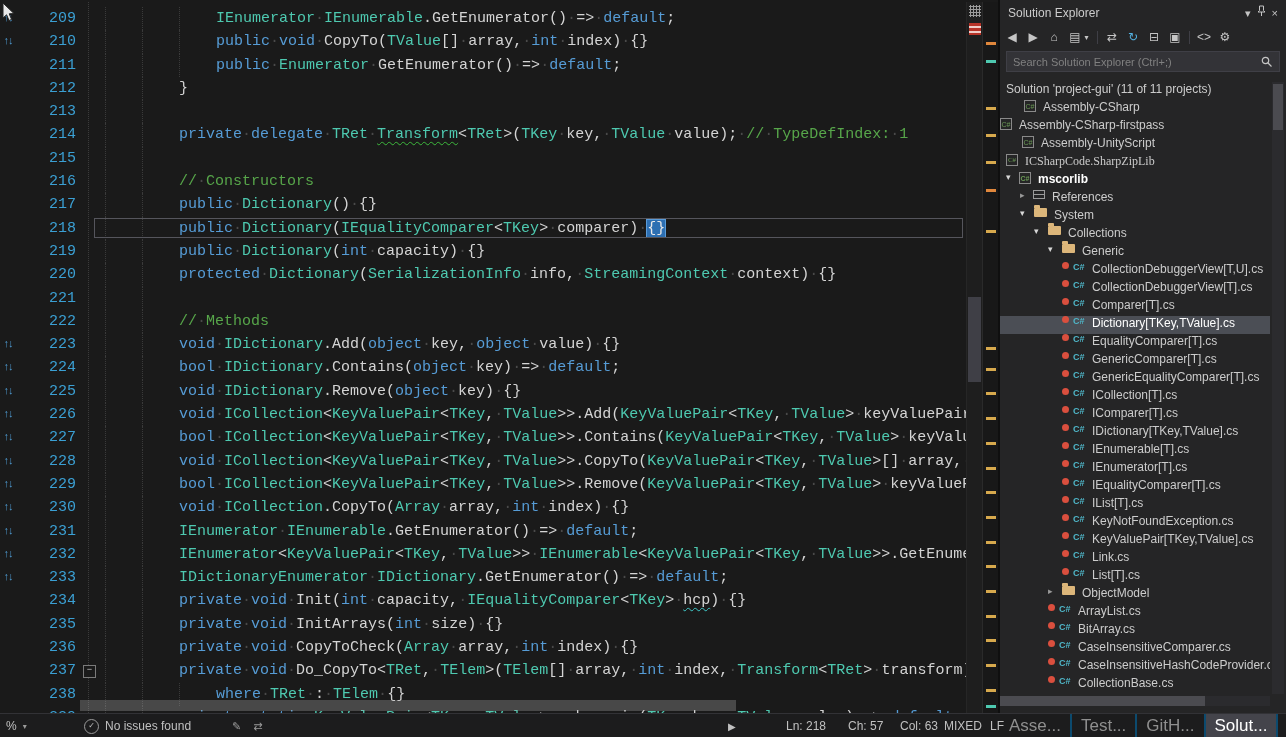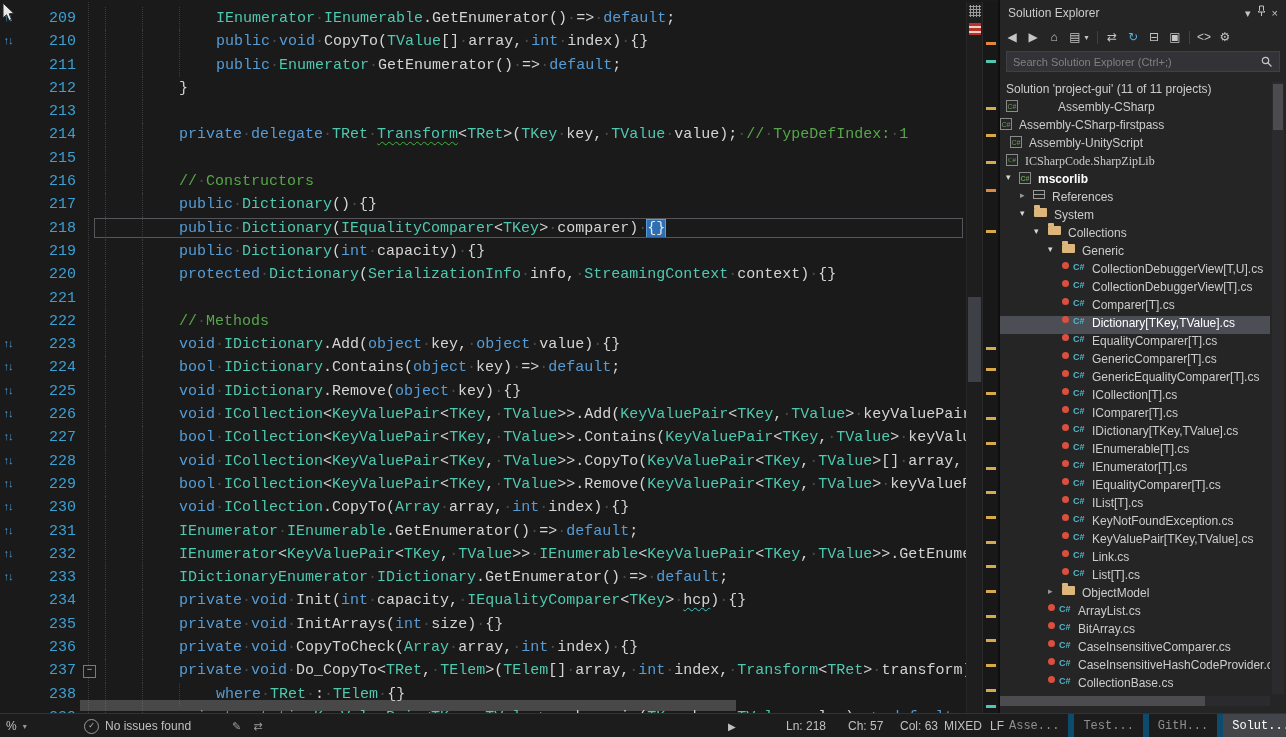--- a/index.html
+++ b/index.html
@@ -73,21 +73,21 @@
   .se-hsb{position:absolute;left:0;right:16px;bottom:7px;height:10px;background:#2b2b2e;}
   .se-hsb .thumb{position:absolute;left:0;top:0;width:76%;height:100%;background:#4b4b50;}
 
   
   #sbar{position:absolute;left:0;top:713px;width:1286px;height:24px;background:#1c1c1d;border-top:1px solid #323236;box-sizing:border-box;font-size:12px;color:#c0c0c0;}
   .sb-abs{position:absolute;top:0;height:24px;display:flex;align-items:center;gap:6px;}
   .sb-check{width:13px;height:13px;border:1px solid #9a9a9a;border-radius:50%;font-size:8px;line-height:12px;text-align:center;color:#c0c0c0;}
   .sb-caret{font-size:8px;color:#9a9a9a;}
   .sb-icon{color:#9a9a9a;font-size:11px;}
   #sb-tabs{position:absolute;left:1000px;right:0;top:0;bottom:0;display:flex;align-items:stretch;}
-  .sbtab{padding:0 9px;display:flex;align-items:center;color:#8f8f8f;border-right:6px solid #0c4a6e;font-size:12px;cursor:default;font-family:Liberation Mono, monospace;}
+  .sbtab{padding:0 9px;display:flex;align-items:center;color:#8f8f8f;border-right:2px solid #0c4a6e;font-size:17px;cursor:default;}
   .sbtab.active{background:#44444b;color:#ffffff;}
 </style>
 </head>
 <body>
 
 <div id="root" data-name="vs-window">
   <div id="topstrip" data-name="window-top-border"></div>
 
   <div id="editor" data-name="code-editor">
     <div id="gutsep" data-name="gutter-separator"></div>
@@ -191,29 +191,29 @@
       <span class="ph" data-name="search-placeholder">Search Solution Explorer (Ctrl+;)</span>
       <svg data-name="search-icon" width="12" height="12" viewBox="0 0 12 12">
         <circle cx="4.5" cy="4.5" r="3.2" fill="none" stroke="#c5c5c5" stroke-width="1.2"></circle>
         <line x1="7" y1="7" x2="10.5" y2="10.5" stroke="#c5c5c5" stroke-width="1.2"></line>
       </svg>
     </div>
     <div id="tree" data-name="solution-tree">
         <div class="trow" data-name="tree-item" style="padding-left: 4px;">
           <span class="tlabel" data-name="tree-item-label">Solution 'project-gui' (11 of 11 projects)</span>
         </div>
-        <div class="trow" data-name="tree-item" style="padding-left: 6px; gap: 33px;">
+        <div class="trow" data-name="tree-item" style="padding-left: 24px;">
           <span class="fi-proj" data-name="csharp-project-icon">C#</span>
           <span class="tlabel" data-name="tree-item-label">Assembly-CSharp</span>
         </div>
         <div class="trow" data-name="tree-item" style="">
           <span class="fi-proj" data-name="csharp-project-icon">C#</span>
           <span class="tlabel" data-name="tree-item-label">Assembly-CSharp-firstpass</span>
         </div>
-        <div class="trow" data-name="tree-item" style="padding-left: 10px;">
+        <div class="trow" data-name="tree-item" style="padding-left: 22px;">
           <span class="fi-proj" data-name="csharp-project-icon">C#</span>
           <span class="tlabel" data-name="tree-item-label">Assembly-UnityScript</span>
         </div>
         <div class="trow" data-name="tree-item" style="padding-left: 6px; font-family: Liberation Serif, serif;">
           <span class="fi-proj" data-name="csharp-project-icon">C#</span>
           <span class="tlabel" data-name="tree-item-label">ICSharpCode.SharpZipLib</span>
         </div>
         <div class="trow bold" data-name="tree-item" style="padding-left: 6px;">
           <span class="arr exp" data-name="chevron-expanded-icon">▾</span>
           <span class="fi-proj" data-name="csharp-project-icon">C#</span>

